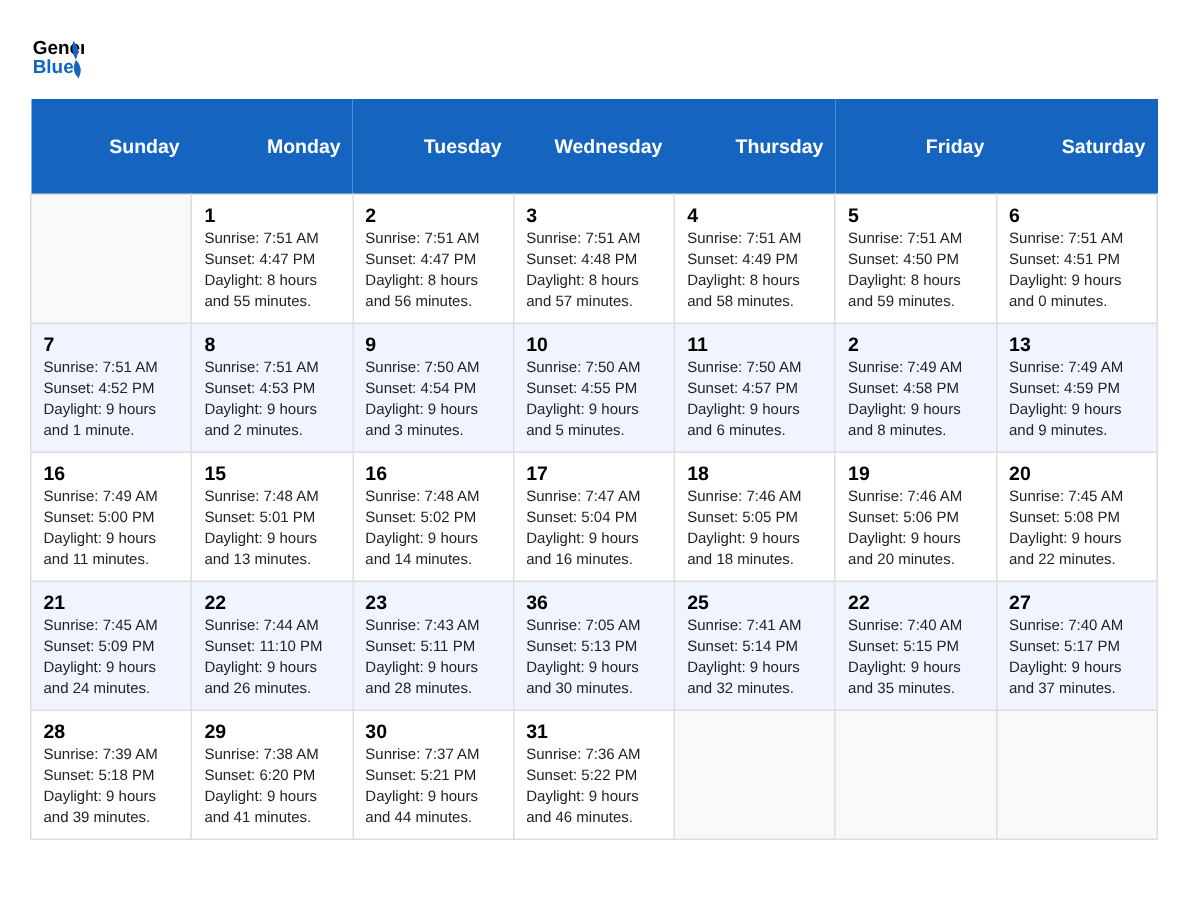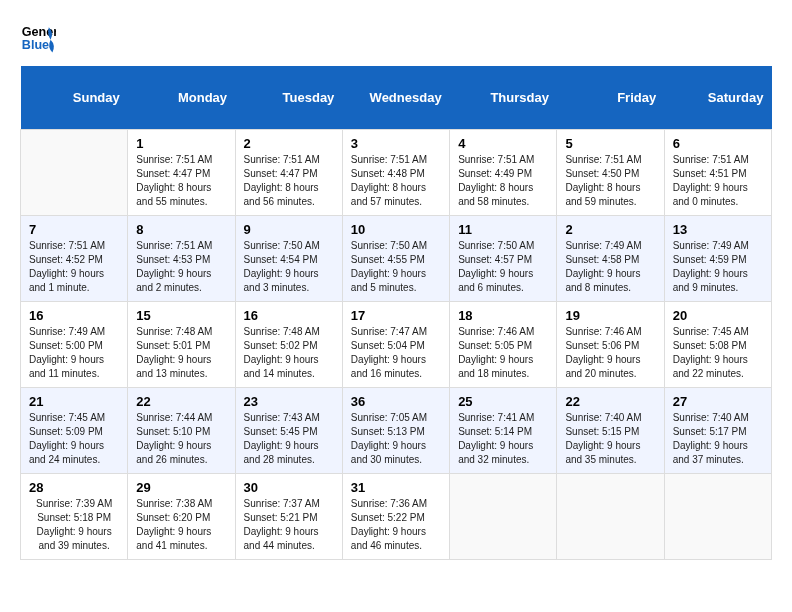--- a/index.html
+++ b/index.html
@@ -260,28 +260,28 @@
         <td>
           <span class="day-num">21</span>
           <div class="day-info" style="white-space: pre-line;">Sunrise: 7:45 AM
 Sunset: 5:09 PM
 Daylight: 9 hours
 and 24 minutes.</div>
         </td>
         <td>
           <span class="day-num">22</span>
           <div class="day-info" style="white-space: pre-line;">Sunrise: 7:44 AM
-Sunset: 5:10 PM
+Sunset: 11:10 PM
 Daylight: 9 hours
 and 26 minutes.</div>
         </td>
         <td>
           <span class="day-num">23</span>
           <div class="day-info" style="white-space: pre-line;">Sunrise: 7:43 AM
-Sunset: 5:45 PM
+Sunset: 5:11 PM
 Daylight: 9 hours
 and 28 minutes.</div>
         </td>
         <td>
           <span class="day-num">36</span>
           <div class="day-info" style="white-space: pre-line;">Sunrise: 7:05 AM
 Sunset: 5:13 PM
 Daylight: 9 hours
 and 30 minutes.</div>
         </td>
@@ -303,21 +303,21 @@
           <span class="day-num">27</span>
           <div class="day-info" style="white-space: pre-line;">Sunrise: 7:40 AM
 Sunset: 5:17 PM
 Daylight: 9 hours
 and 37 minutes.</div>
         </td>
       </tr>
       <tr>
         <td>
           <span class="day-num">28</span>
-          <div class="day-info" style="white-space: pre-line; text-align: center;">Sunrise: 7:39 AM
+          <div class="day-info" style="white-space: pre-line;">Sunrise: 7:39 AM
 Sunset: 5:18 PM
 Daylight: 9 hours
 and 39 minutes.</div>
         </td>
         <td>
           <span class="day-num">29</span>
           <div class="day-info" style="white-space: pre-line;">Sunrise: 7:38 AM
 Sunset: 6:20 PM
 Daylight: 9 hours
 and 41 minutes.</div>

